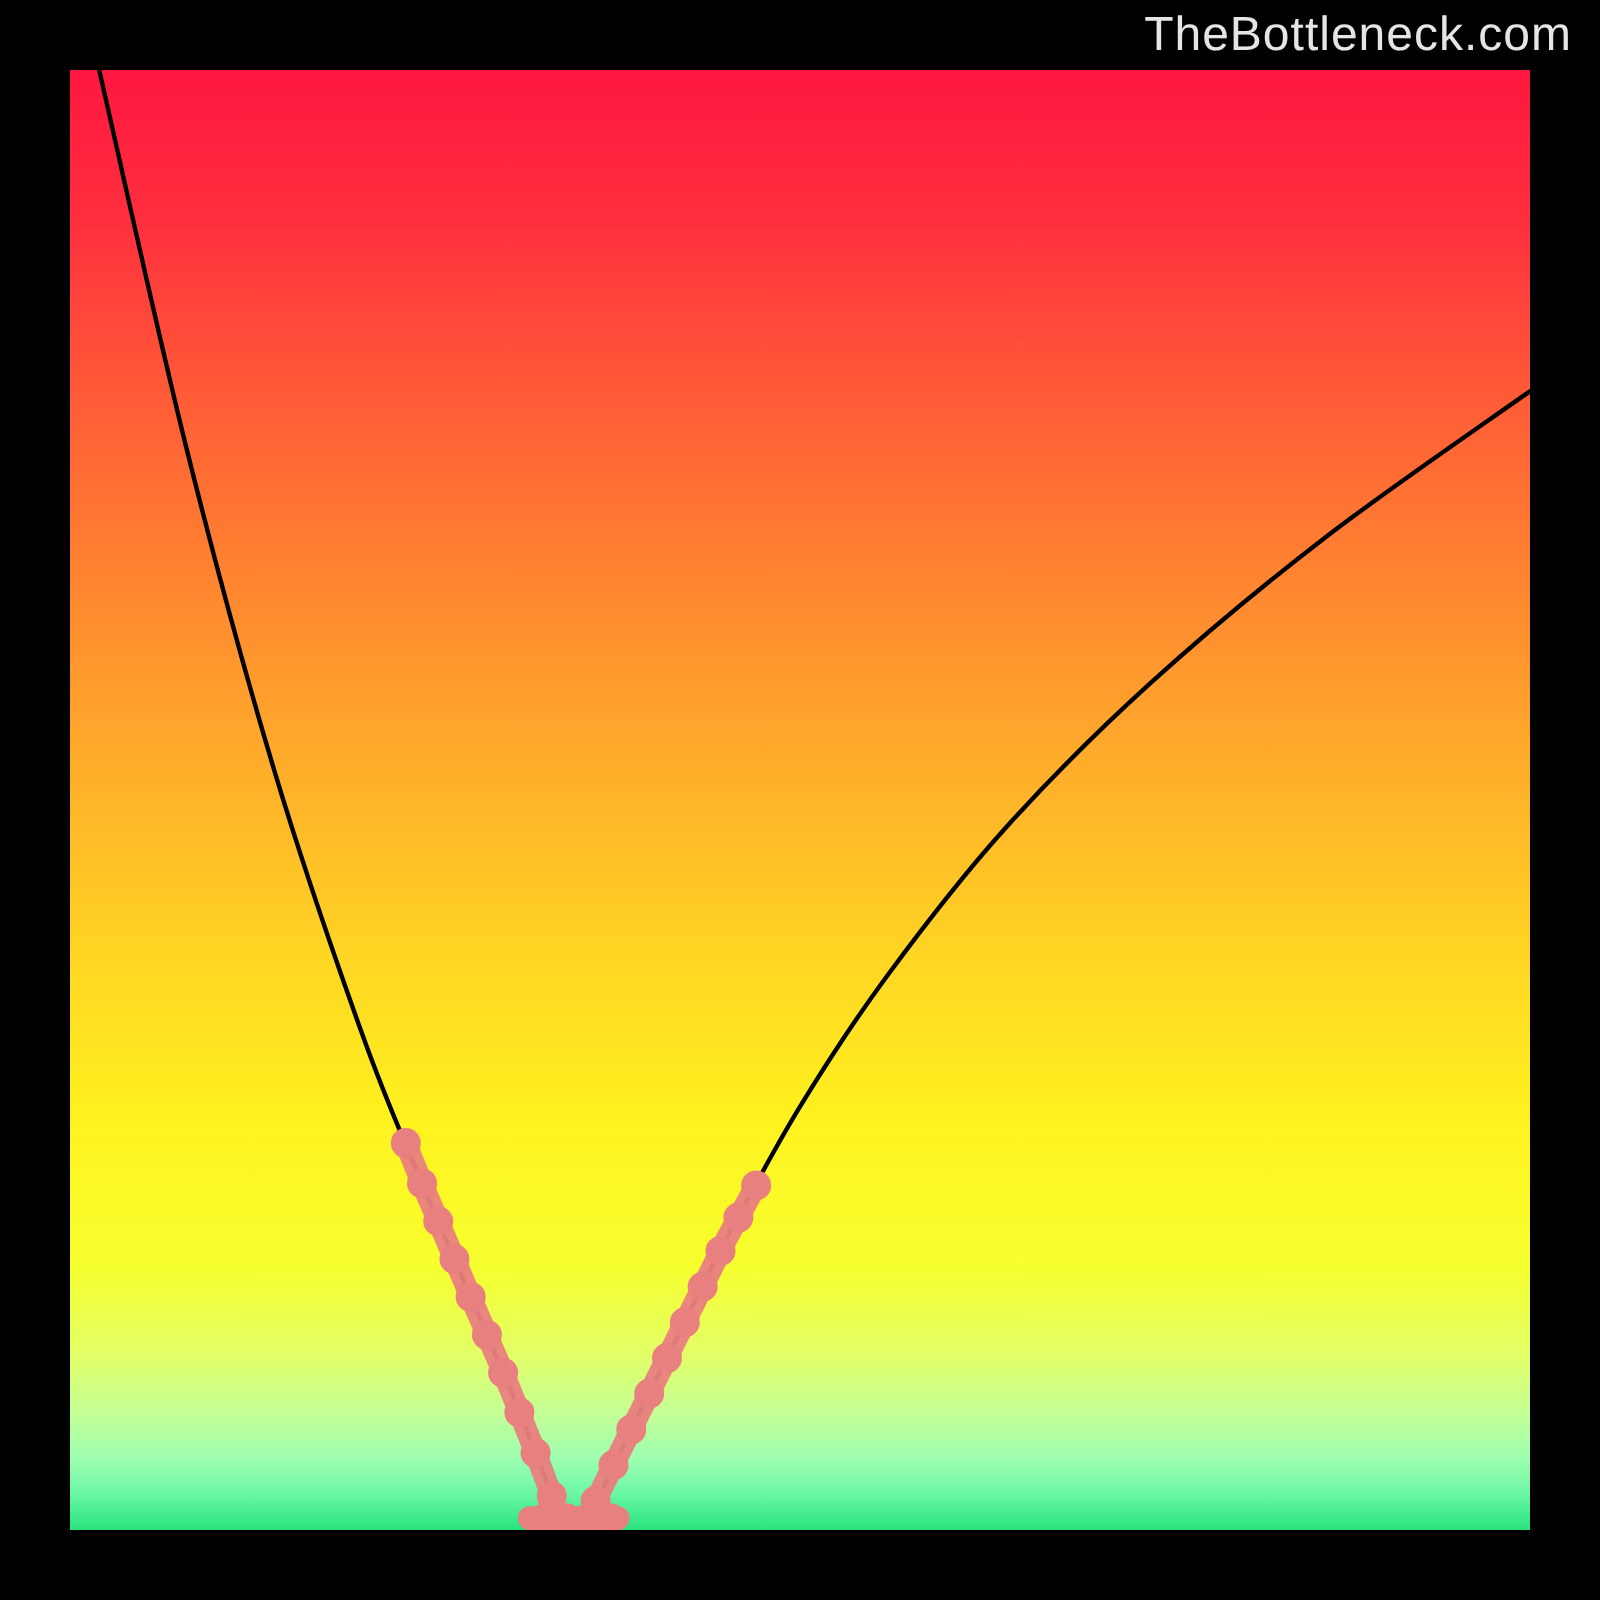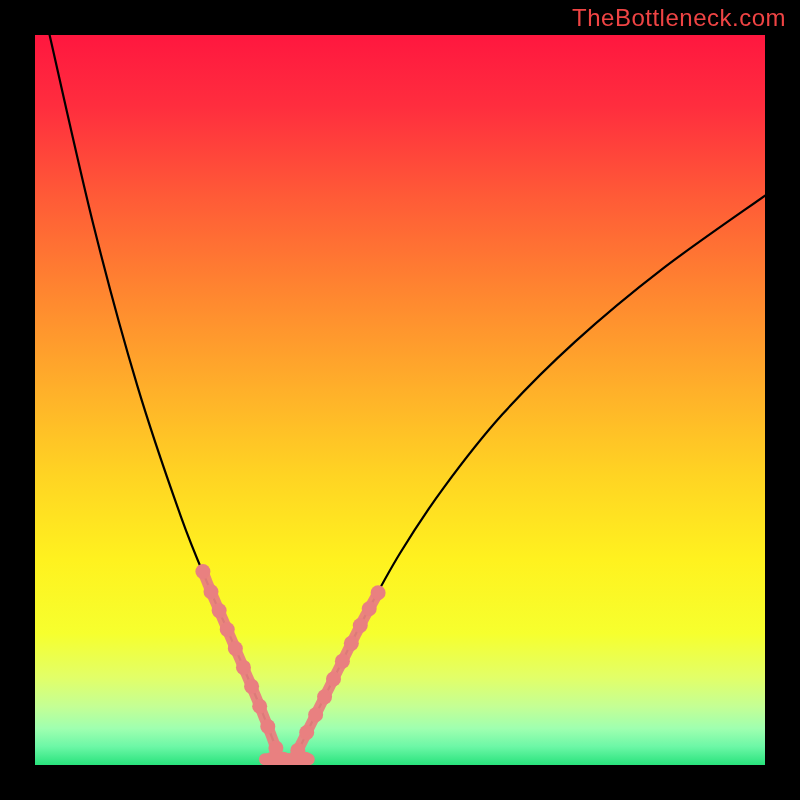--- a/index.html
+++ b/index.html
@@ -10,21 +10,21 @@
     height: 800px;
     background: #000;
   }
   .watermark {
     position: absolute;
     top: 4px;
     right: 14px;
     font-family: Arial, Helvetica, sans-serif;
     font-size: 24px;
     font-weight: 500;
-    color: #ef4444;
+    color: #e5e5e5;
     letter-spacing: 0.5px;
     z-index: 10;
   }
   .plot-area {
     position: absolute;
     left: 35px;
     top: 35px;
     width: 730px;
     height: 730px;
     overflow: hidden;

